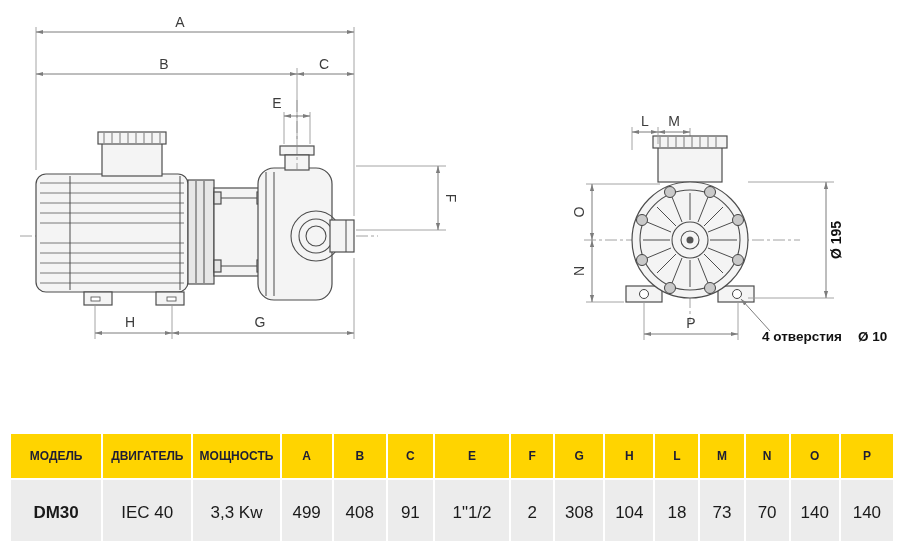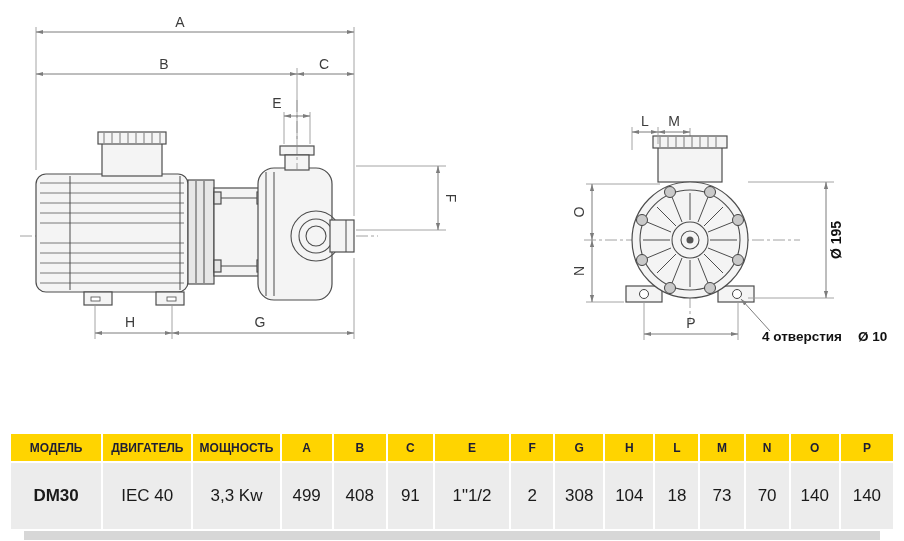--- a/index.html
+++ b/index.html
@@ -15,21 +15,21 @@
   .bolt{fill:#c9c9c9;stroke:#444;stroke-width:1;}
   .hole{fill:#fff;stroke:#444;stroke-width:1;}
   .cl{stroke:#8a8a8a;stroke-width:0.8;stroke-dasharray:12 3 3 3;fill:none;}
   .ext{stroke:#9a9a9a;stroke-width:0.9;}
   .dim{stroke:#7d7d7d;stroke-width:1;fill:none;}
   .dlabel{font-size:14px;fill:#3c3c3c;text-anchor:middle;}
   .dlabel-bold{font-size:13.5px;font-weight:bold;fill:#111;}
   .dim-table{border-collapse:separate;border-spacing:2px;table-layout:fixed;
              width:886px;margin:2px auto 0 auto;}
   .dim-table th{background:#ffd400;font-size:12px;font-weight:bold;color:#1d1d35;
-                height:27px;text-align:center;padding:0 1px;overflow:hidden;}
+                height:44px;text-align:center;padding:0 1px;overflow:hidden;}
   .dim-table td{background:#ececec;font-size:17px;color:#1a1a1a;height:46px;
                 text-align:center;padding:10px 1px;overflow:hidden;}
   .dim-table td.model{font-weight:bold;}
   .table-shadow{height:9px;background:#d7d7d7;margin:0 24px;}
 </style>
 </head>
 <body>
 
 <div class="stage">
 

